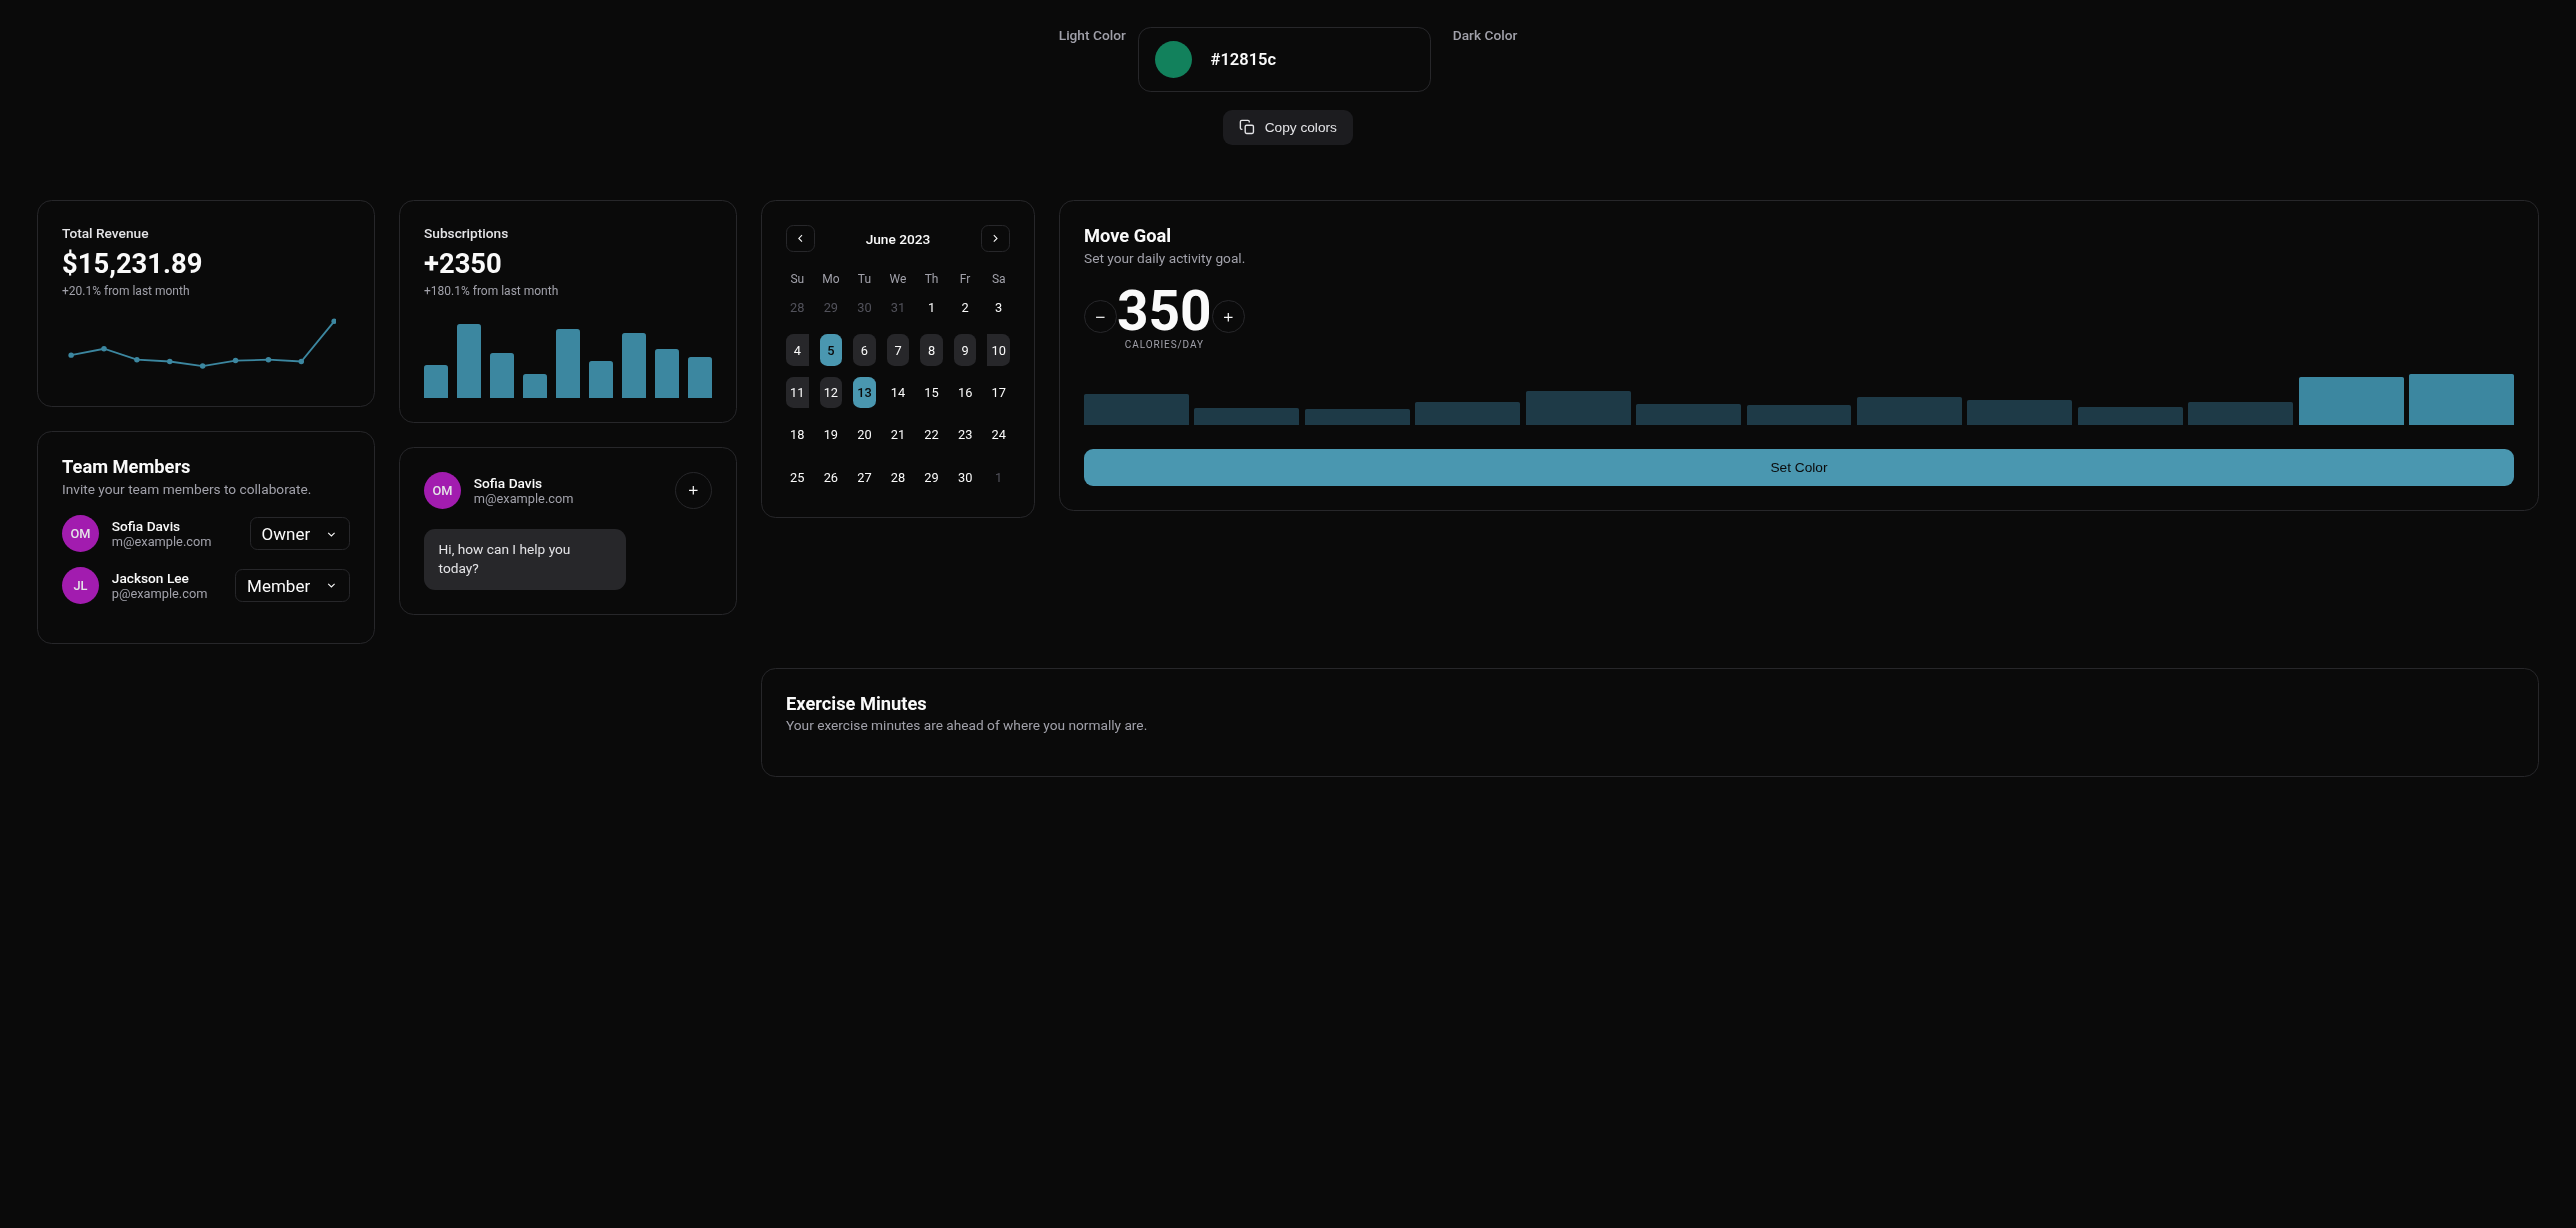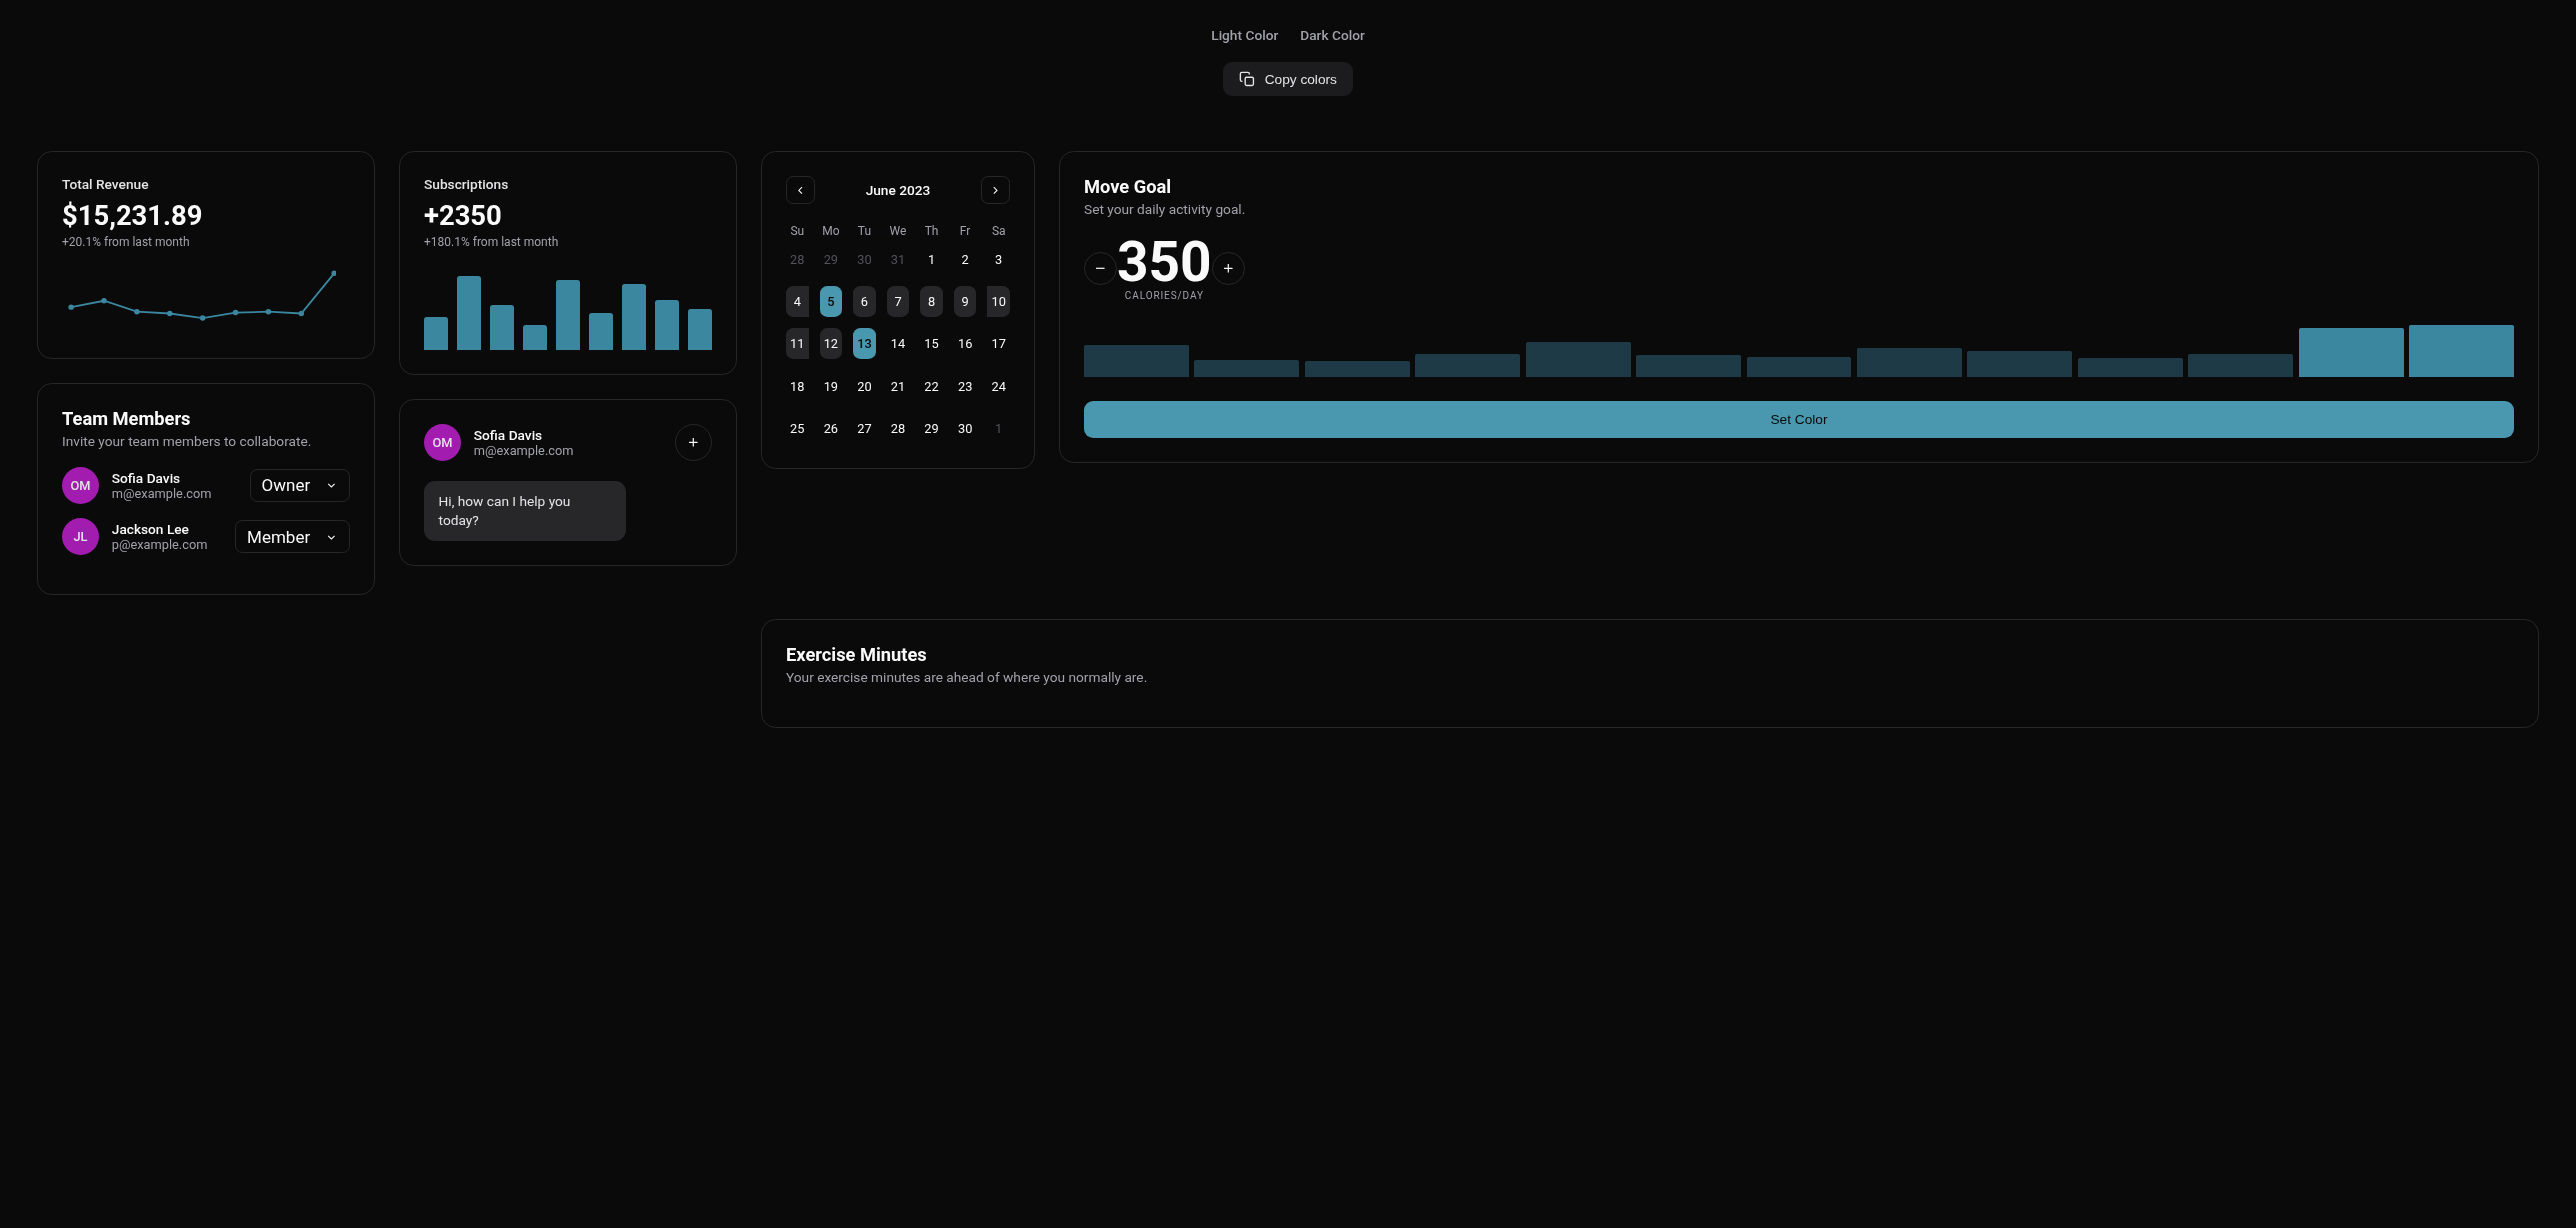--- a/index.html
+++ b/index.html
@@ -117,20 +117,24 @@
 .col { display: flex; flex-direction: column; gap: 24px; }
 .wide-card { grid-column: 3 / span 2; }
 </style>
 </head>
 <body>
 
 <div class="top-section">
   <div class="color-row">
     <div class="color-group">
       <label class="color-label">Light Color</label>
+      <div class="color-input">
+        <span class="swatch" style="background:#12815c"></span>
+        <span class="color-value">#12815c</span>
+      </div>
     </div>
     <div class="color-group">
       <label class="color-label">Dark Color</label>
     </div>
   </div>
   <button class="copy-btn">
     <svg viewBox="0 0 24 24" fill="none" stroke="currentColor" stroke-width="2">
         <rect x="9" y="9" width="12" height="12" rx="2"></rect>
         <path d="M5 15H4a2 2 0 0 1-2-2V4a2 2 0 0 1 2-2h9a2 2 0 0 1 2 2v1"></path>
       </svg>

